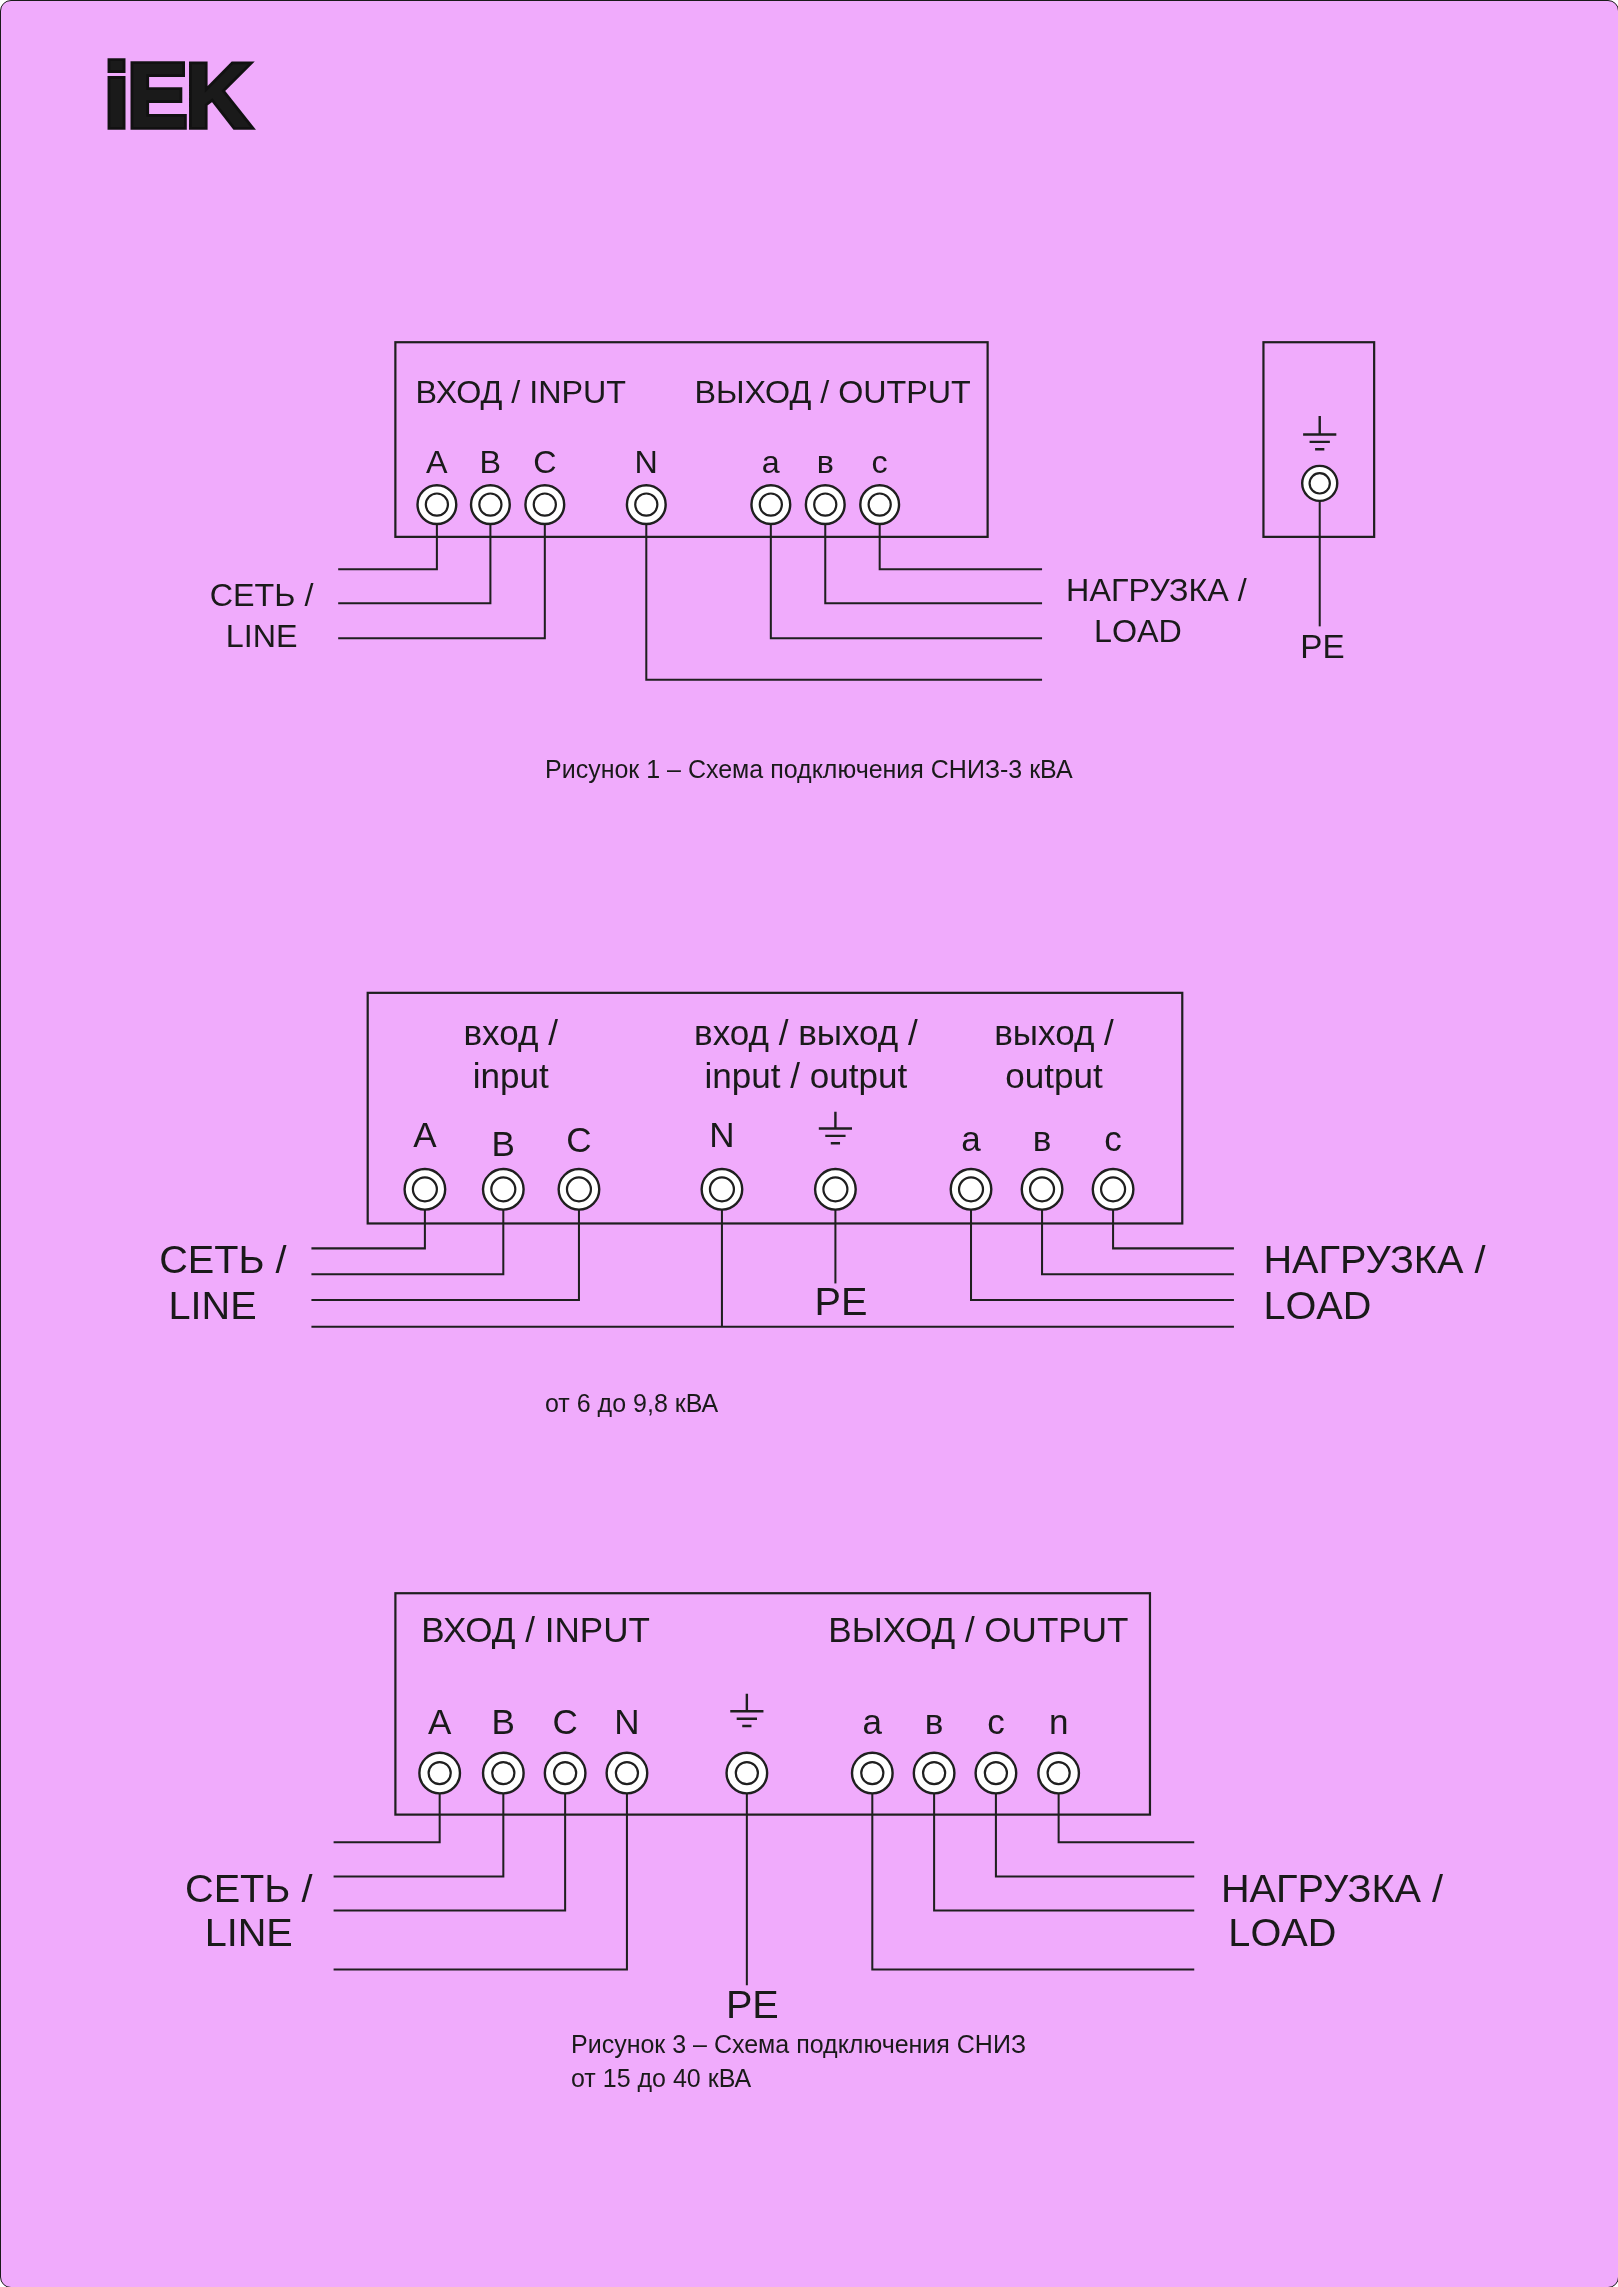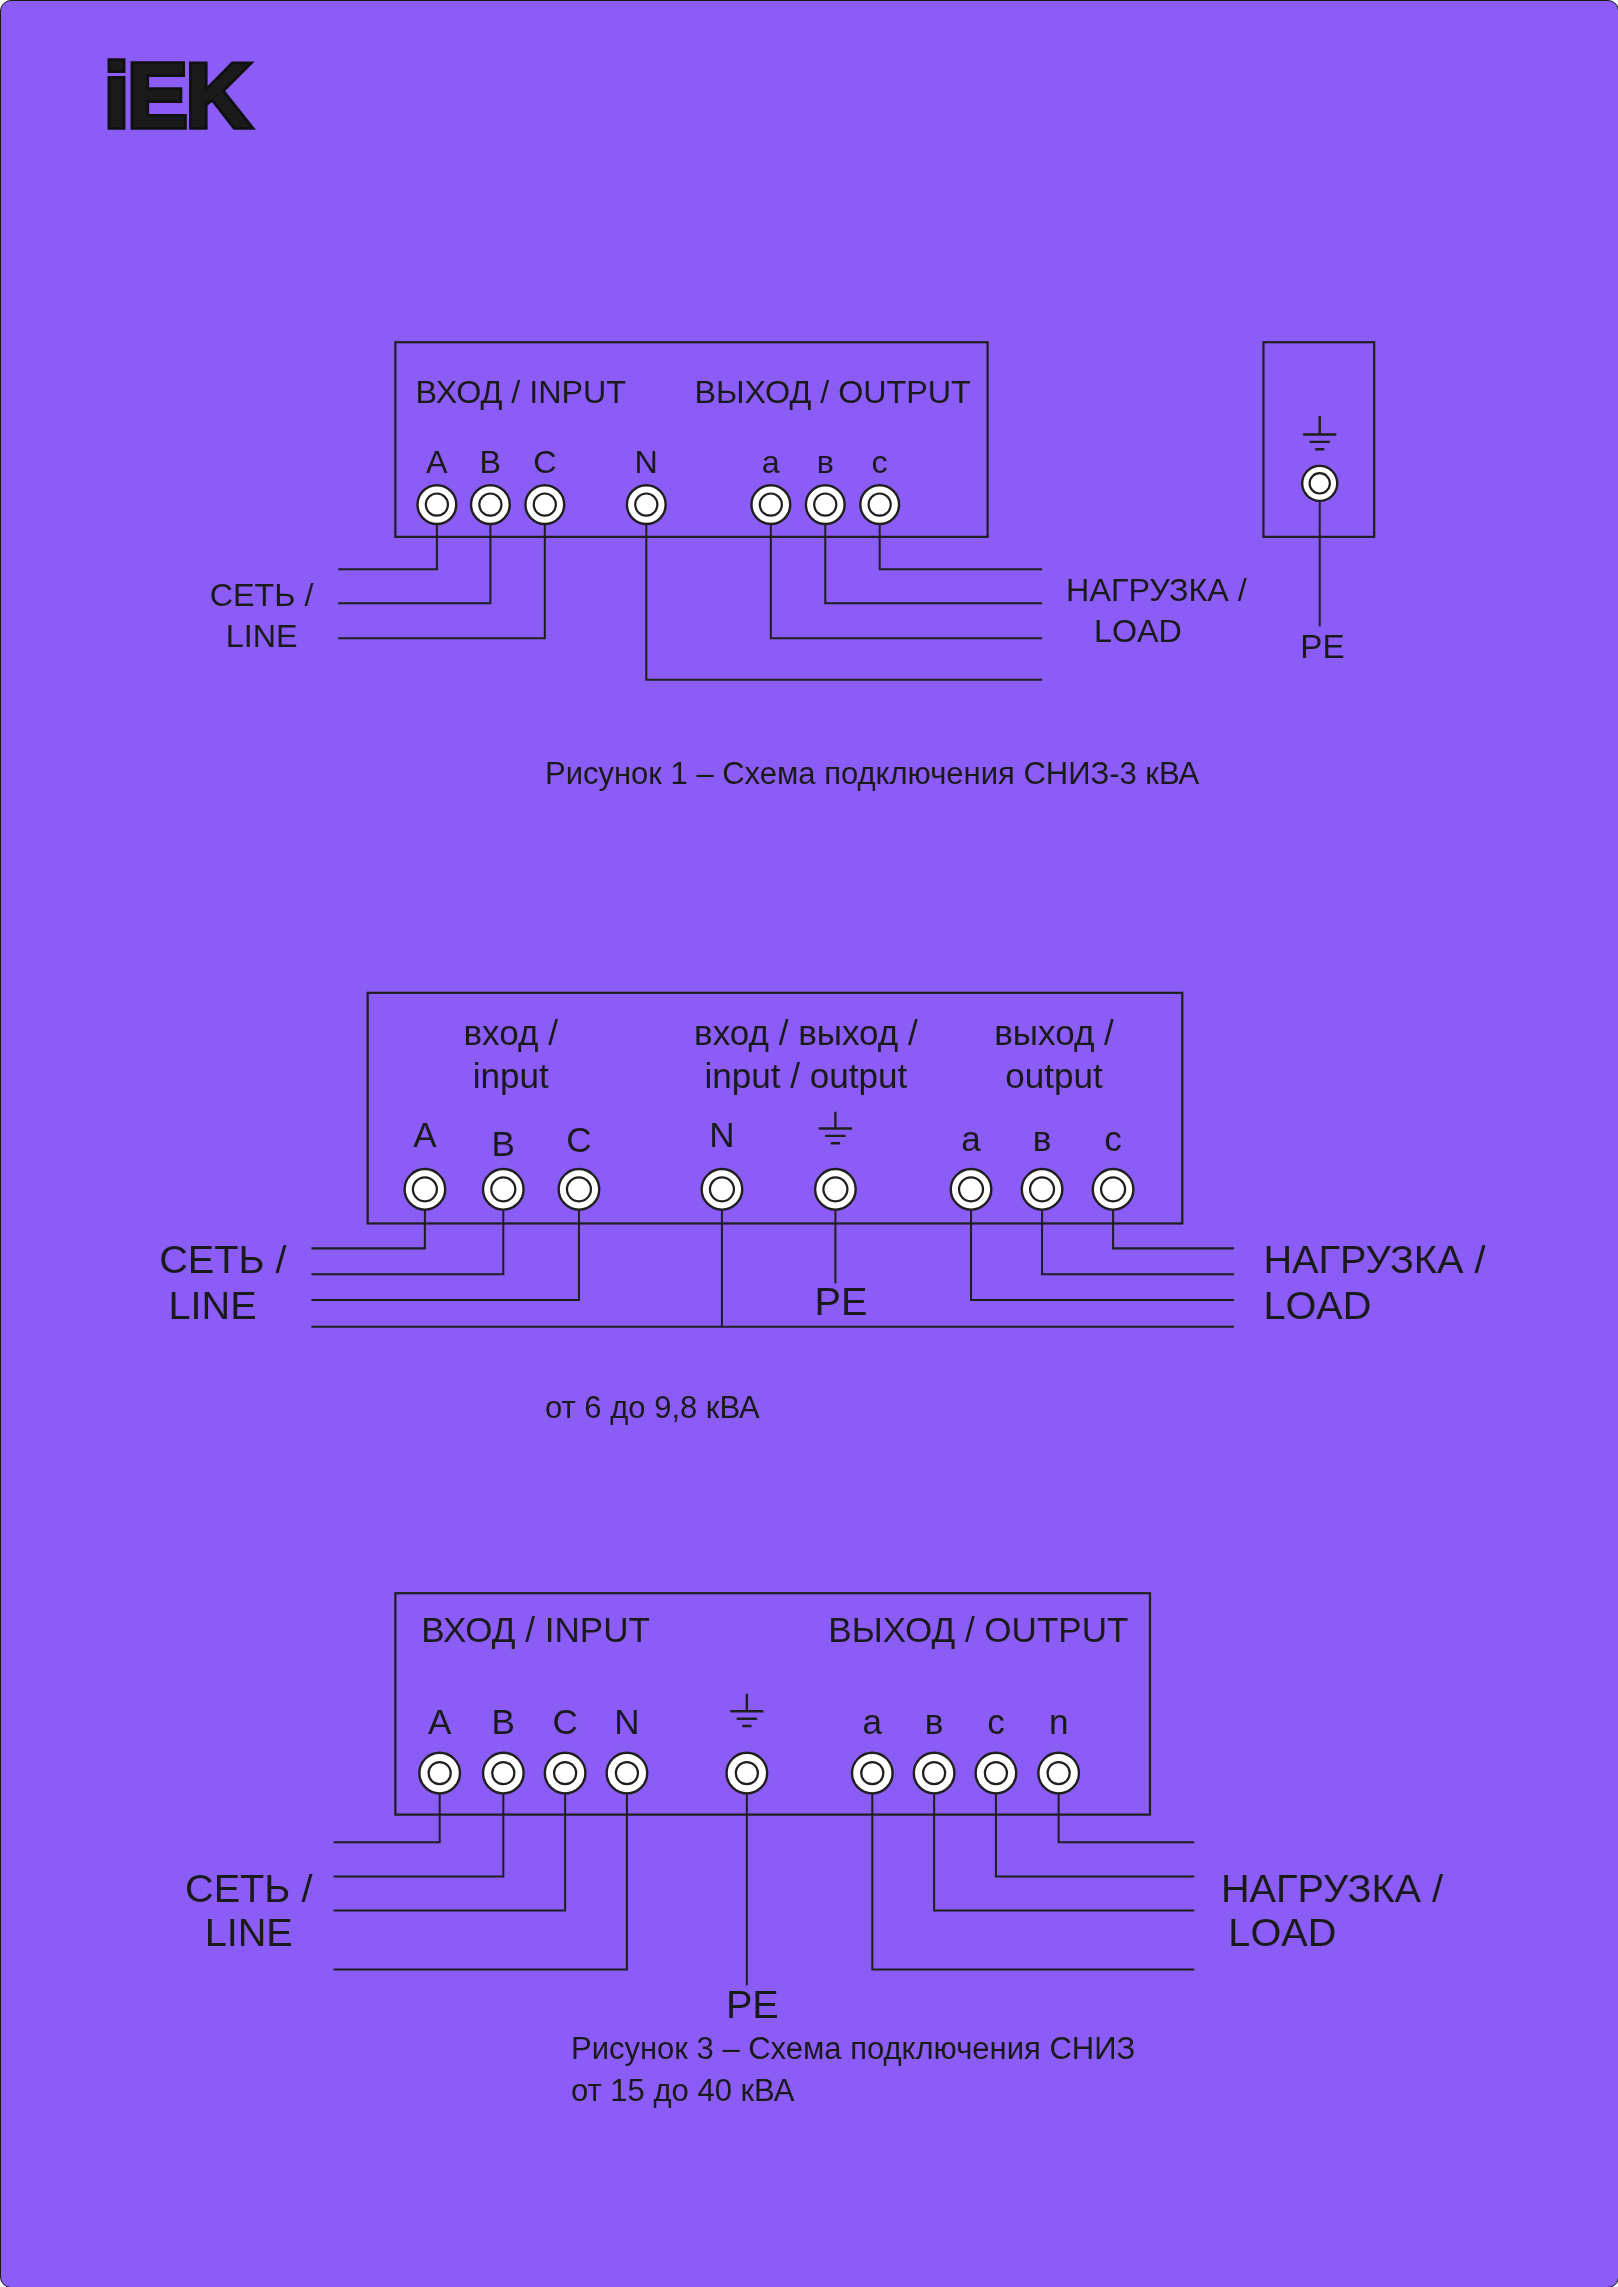--- a/index.html
+++ b/index.html
@@ -1,23 +1,23 @@
 <!DOCTYPE html>
 <html style="font-size:14.8px"><head>
 <meta charset="utf-8">
 <style>
   html,body{margin:0;padding:0;background:#ffffff;}
   .page{
-    position:relative;width:1619px;height:2288px;background:#8b5cf6;
+    position:relative;width:1619px;height:2288px;background:#f0abfc;
     border:1.8px solid #1a1a1a;border-radius:11px;box-sizing:border-box;
     overflow:hidden;font-family:"Liberation Sans",sans-serif;color:#1a1a1a;
   }
   .logo{position:absolute;left:103px;top:37px;width:240px;height:111px;}
   .figsvg{position:absolute;left:0;display:block;}
-  .caption{position:absolute;font-size:31px;line-height:1.35;color:#1a1a1a;}
+  .caption{position:absolute;font-size:25px;line-height:1.35;color:#1a1a1a;}
   .caption div{white-space:nowrap;}
   svg text{font-family:"Liberation Sans",sans-serif;fill:#1a1a1a;}
   .wire{stroke:#1f1f1f;stroke-width:2.2;fill:none;}
   .boxline{stroke:#1f1f1f;stroke-width:2.4;fill:none;}
   .term-o{stroke:#1f1f1f;stroke-width:2.6;fill:#fff;}
   .term-i{stroke:#1f1f1f;stroke-width:2.4;fill:#fff;}
   .gnd{stroke:#1f1f1f;stroke-width:2.6;fill:none;}
   .t35{font-size:35px;} .t36{font-size:36px;} .t38{font-size:38px;} .t43{font-size:43px;}
 </style>
 </head>

